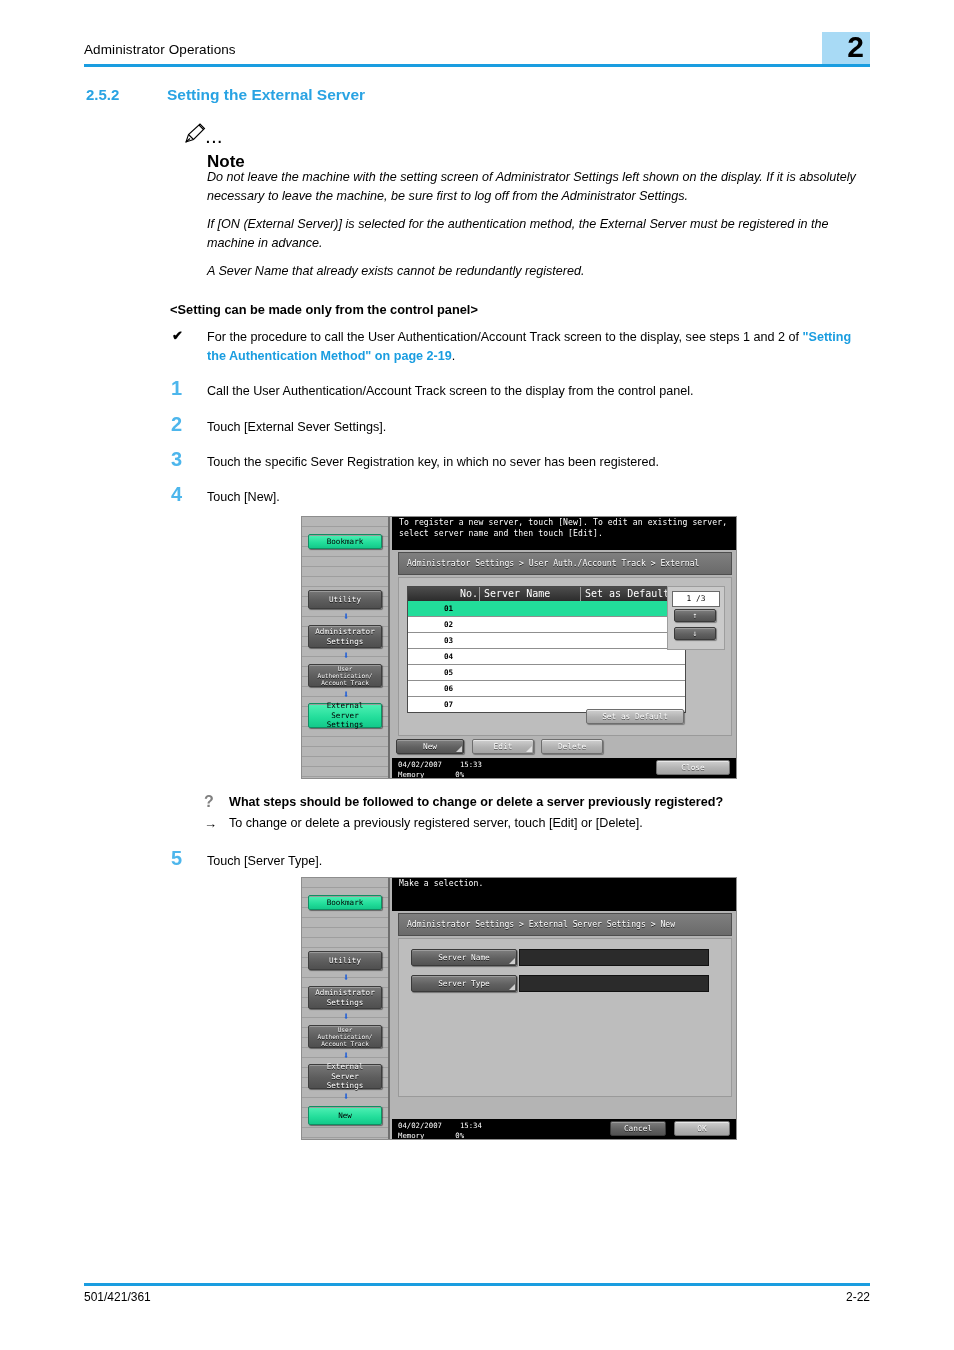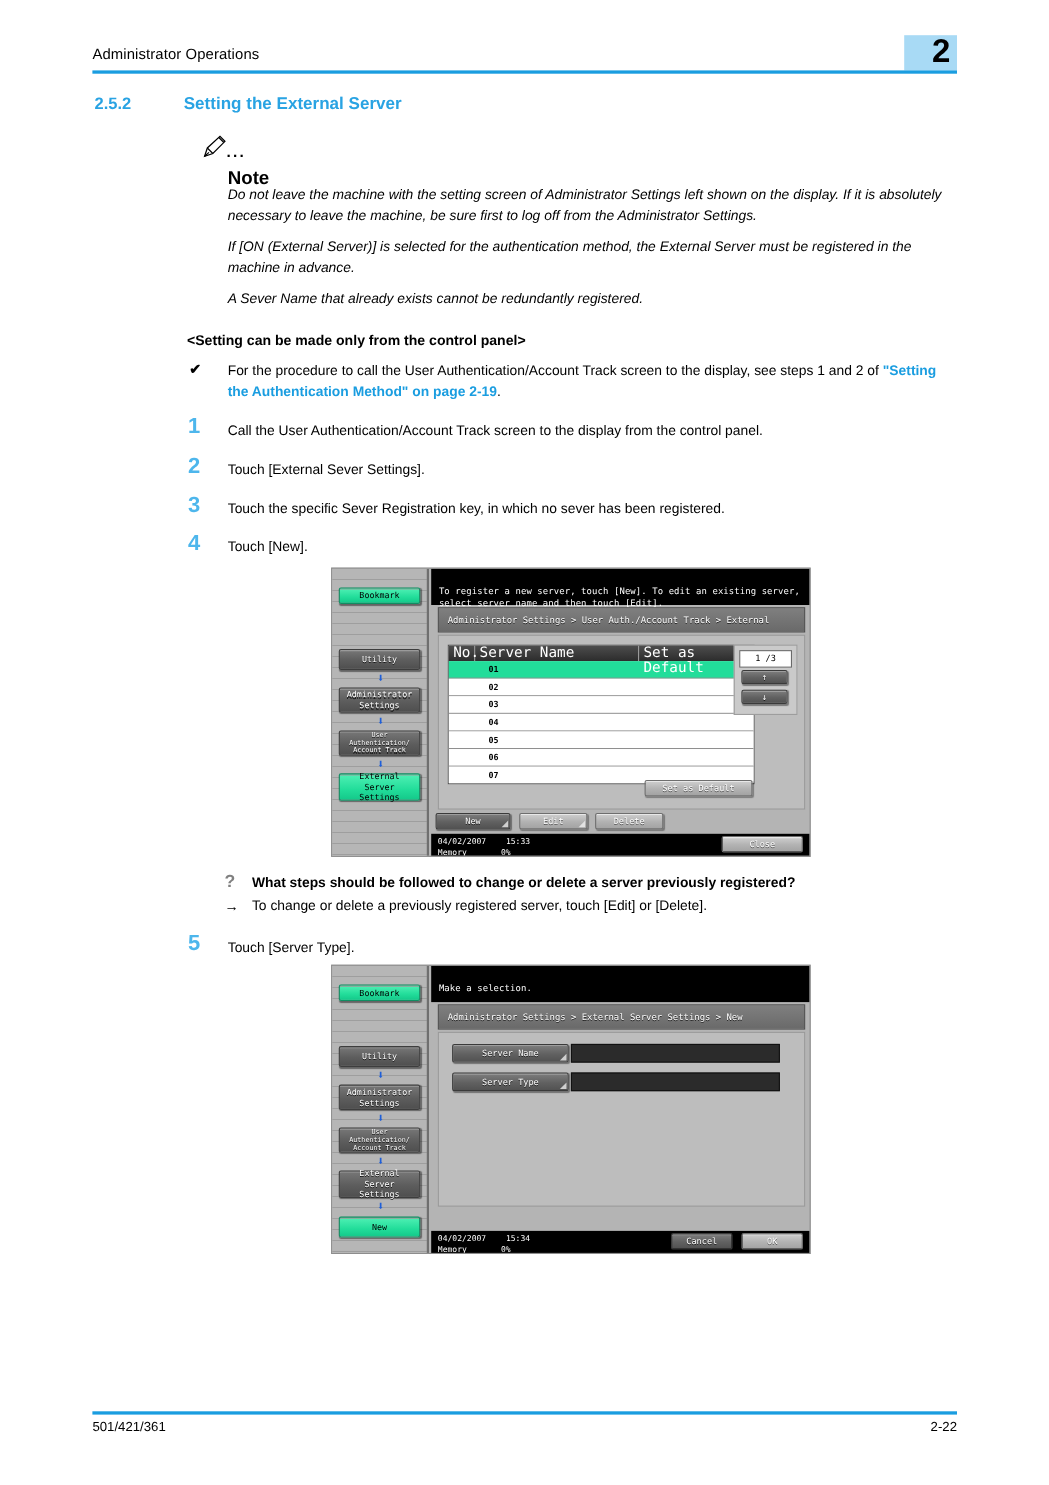--- a/index.html
+++ b/index.html
@@ -165,21 +165,21 @@
   }
 
   
   .main{
     position:absolute; left:90px; top:0; right:0; bottom:0;
   }
   .msgbar{
     position:absolute; left:0; top:0; right:0; height:33px;
     background:#000; color:#fff;
     font-size:8.1px; line-height:11px;
-    padding:15px 7px; box-sizing:border-box;
+    padding:0 7px; box-sizing:border-box;
     letter-spacing:.1px;
   }
   .msgbar.short{ height:33px; }
   .crumb{
     position:absolute; left:6px; top:35px; right:4px; height:23px;
     background:linear-gradient(to bottom,#7f7f7f,#6a6a6a);
     border:1px solid #4e4e4e;
     color:#fff; font-size:8.1px; line-height:21px;
     padding-left:8px; box-sizing:border-box;
     text-shadow:0 1px 0 #222;
@@ -192,21 +192,21 @@
 
   
   .tbl{
     position:absolute; left:8px; top:8px; width:277px;
     border:1px solid #4a4a4a;
     background:#fff;
   }
   .tbl-head{
     display:flex; height:14px;
     background:linear-gradient(to bottom,#4d4d4d,#2c2c2c);
-    color:#fff; font-size:13px; line-height:14px;
+    color:#fff; font-size:10px; line-height:14px;padding-left:48px;
   }
   .th-no{ width:24px; padding-left:4px; border-right:1px solid #9a9a9a; box-sizing:border-box;}
   .th-name{ flex:1; padding-left:4px; border-right:1px solid #9a9a9a; box-sizing:border-box;}
   .th-def{ width:104px; padding-left:4px; box-sizing:border-box;}
   .tbl-row{
     display:flex; height:15px; background:#fff;
     border-bottom:1px solid #8f8f8f;
     font-size:7.6px; line-height:15px; color:#000;padding-left:32px;
   }
   .tbl-row:last-child{ border-bottom:none; }

